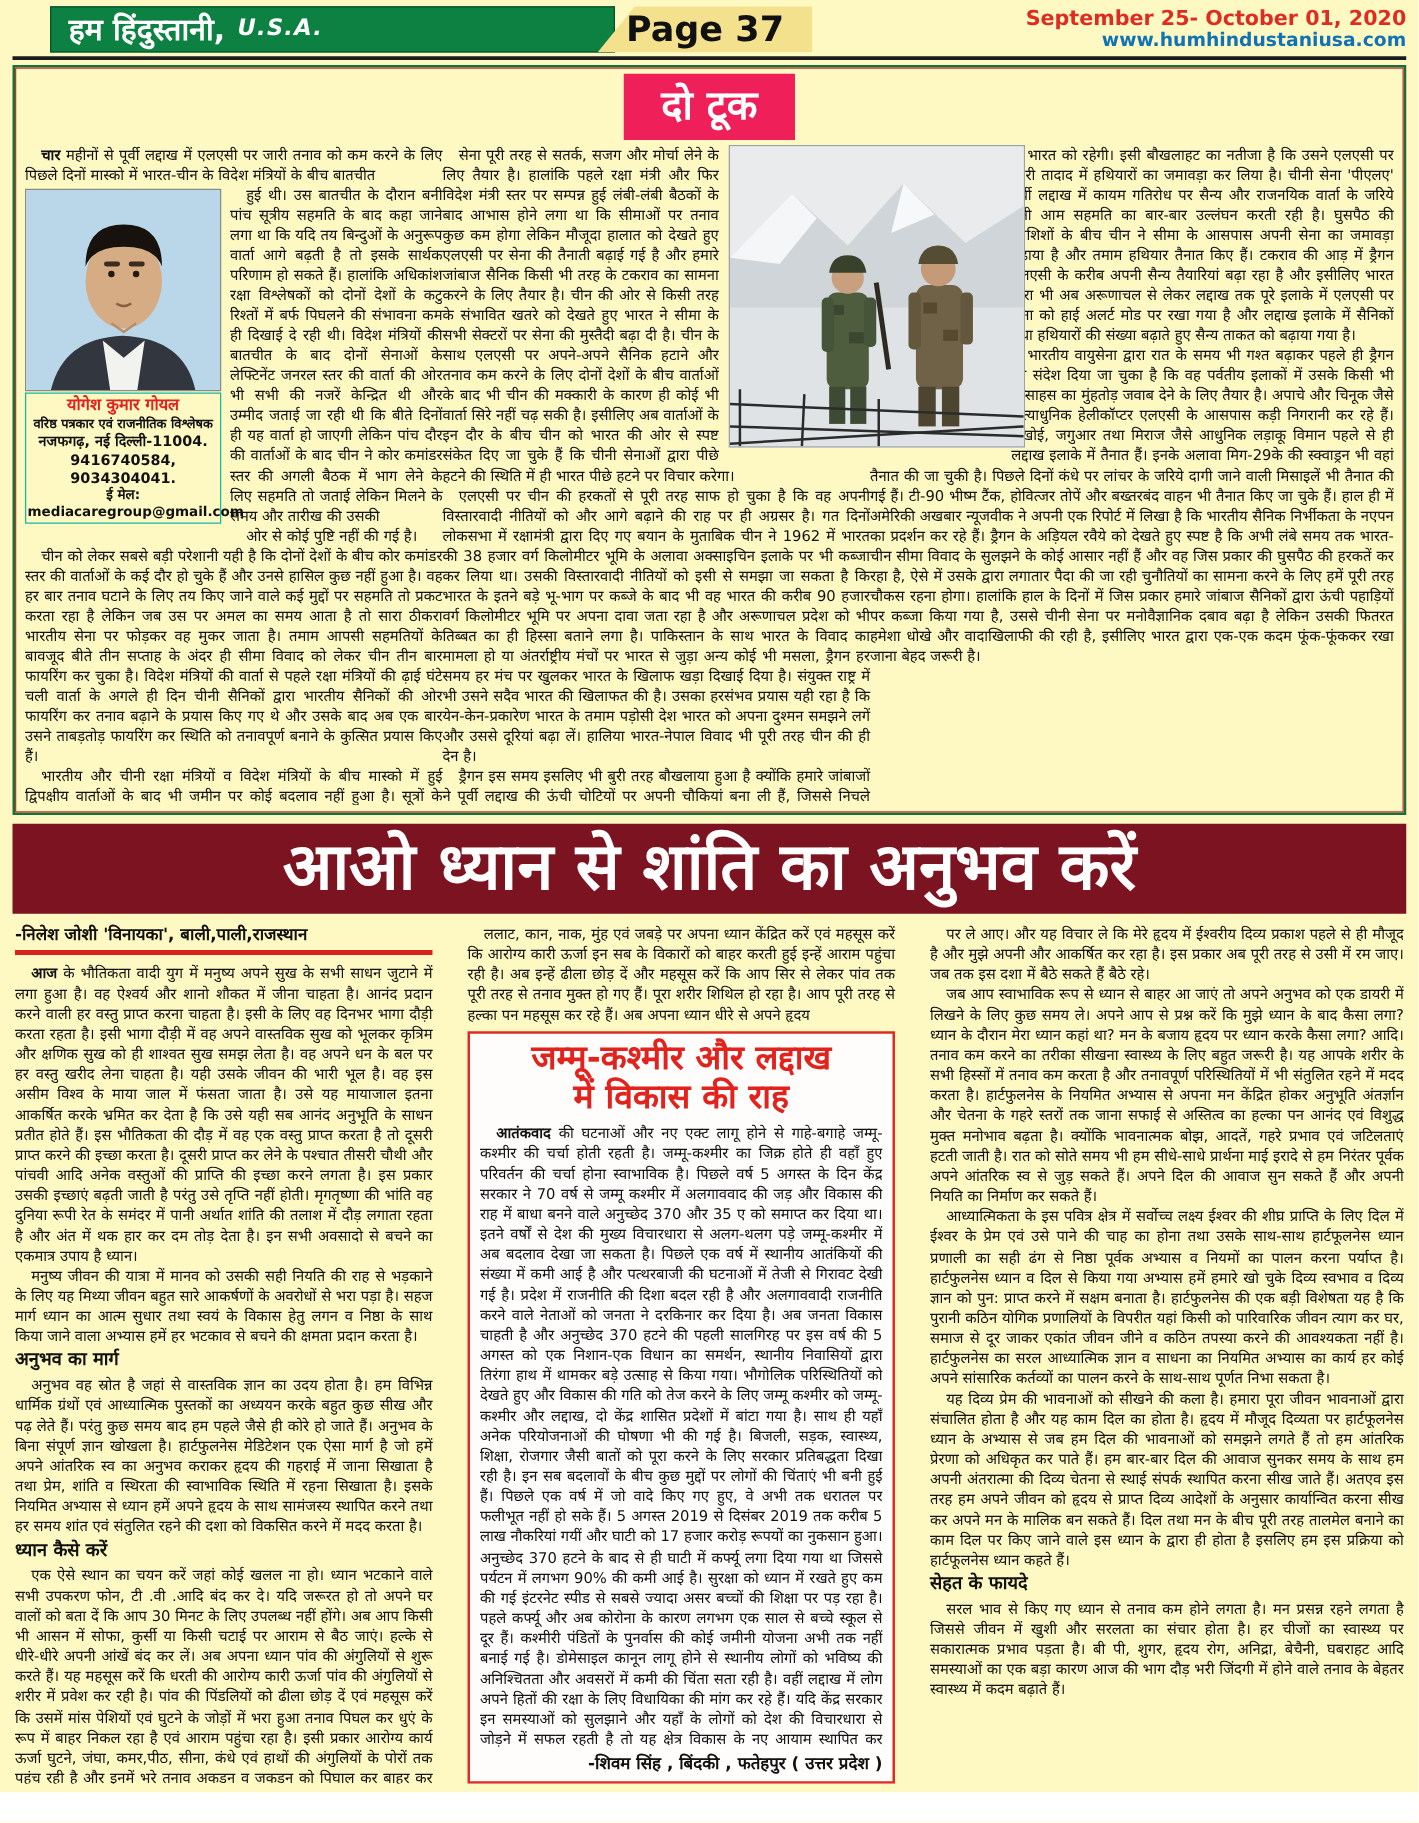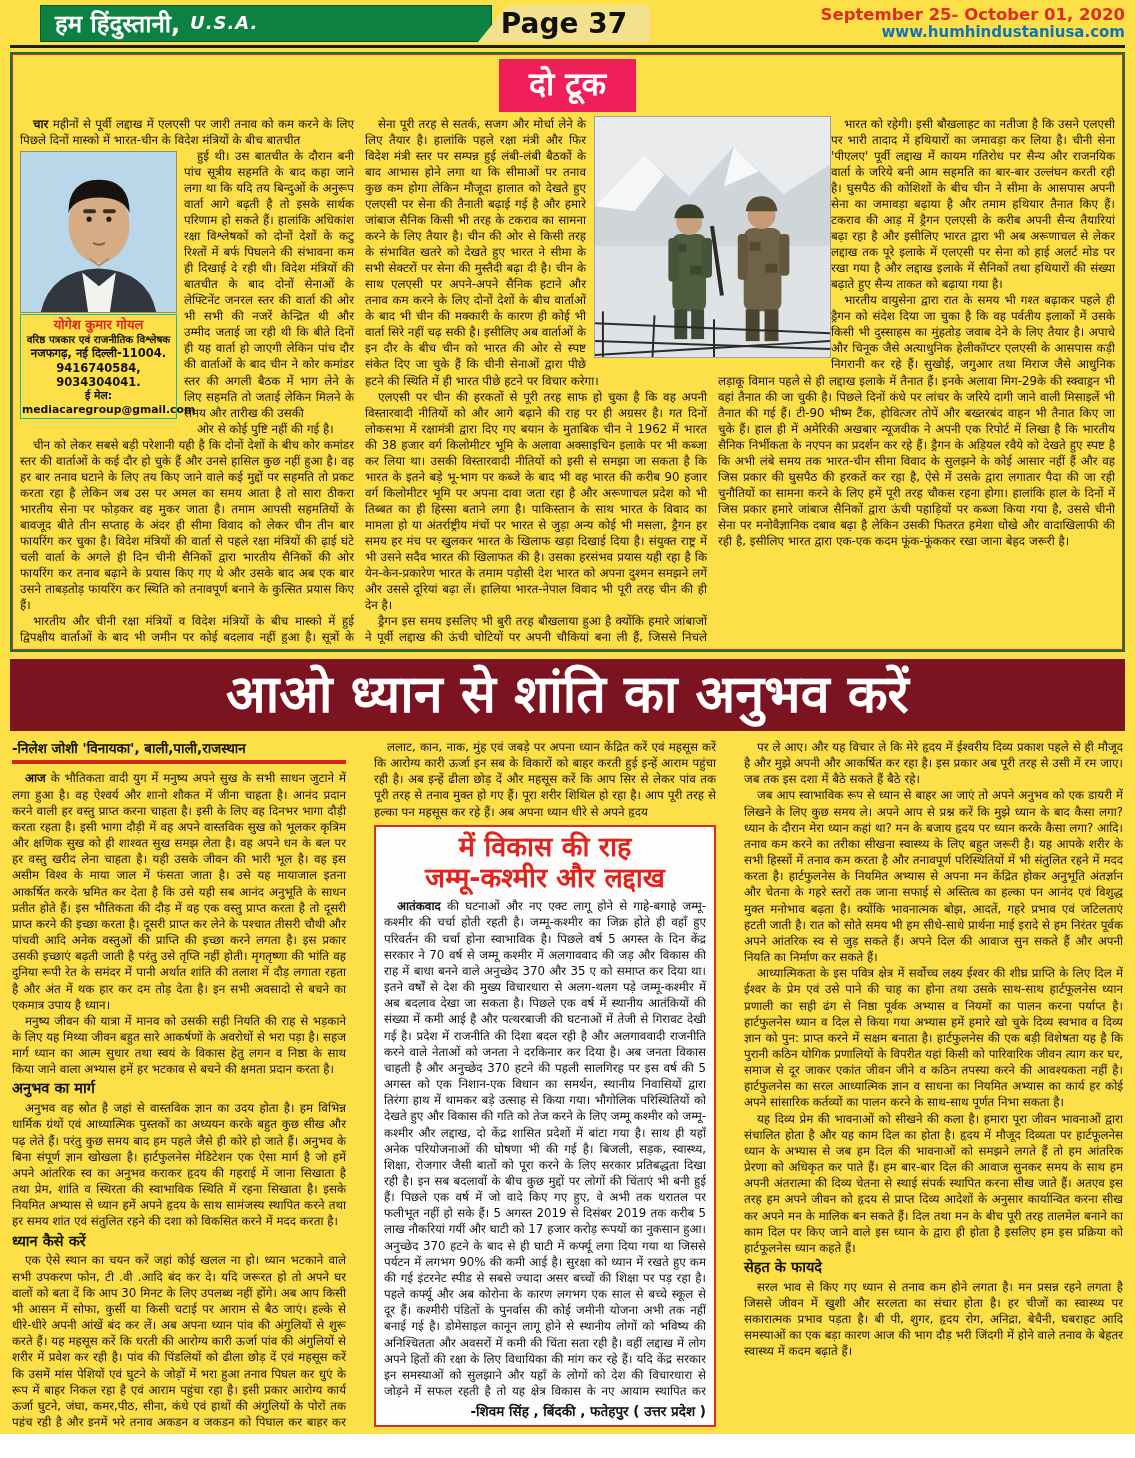--- a/index.html
+++ b/index.html
@@ -1,17 +1,17 @@
 <!DOCTYPE html>
 <html><head>
 <meta charset="utf-8">
 <style>
   html,body{margin:0;padding:0;background:#ffffff;}
   body{font-family:"DejaVu Sans",sans-serif;}
-  .page{width:1135px;height:1434px;margin:0 auto;position:relative;background:#fde047;overflow:hidden;}
+  .page{width:1135px;height:1434px;margin:0 auto;position:relative;background:#fef9c3;overflow:hidden;}
 
   
   .masthead{display:flex;align-items:stretch;height:37px;margin:5px 10px 0 40px;}
   .brand{background:#0c8142;color:#fff;font-weight:bold;font-size:24px;display:flex;align-items:center;
          padding:0 6px 2px 14px;width:452px;box-sizing:border-box;border:1px solid #07522a;}
   .brand .en{font-style:italic;font-size:18px;margin-left:10px;letter-spacing:1px;}
   .pagebox{background:#f3e18e;width:172px;margin-left:-14px;
            clip-path:polygon(30px 0,100% 0,100% 100%,0 100%);
            display:flex;align-items:center;justify-content:center;
            font-size:28px;font-weight:bold;color:#111;}
@@ -20,21 +20,21 @@
   .site{color:#1173b5;font-weight:bold;font-size:15px;text-decoration:none;display:block;}
   .mast-rule{height:3px;background:#1c1c1c;margin:3px 10px 4px 10px;}
 
   
   .a1{margin:0 10px;border:2px solid #14713a;}
   .a1-inner{border:1px solid #c5342c;padding:4px 7px 0 7px;height:596px;box-sizing:border-box;overflow:hidden;}
   .a1-head{display:flex;align-items:center;gap:14px;height:52px;margin-bottom:5px;flex-direction:column;}
   .kicker{background:#ef2059;color:#fff;font-weight:bold;font-size:32px;padding:2px 30px 8px;flex:none;}
   .a1-headline{color:#232388;font-weight:bold;font-size:30px;flex:1;text-align:center;white-space:nowrap;overflow:hidden;}
 
-  .a1-body{display:flex;gap:11px;font-size:11.8px;line-height:1.36;text-align:justify;color:#111;height:528px;overflow:hidden;}
+  .a1-body{display:flex;font-size:11.8px;line-height:1.36;text-align:justify;color:#111;height:528px;overflow:hidden;}
   p{margin:0;text-indent:13px;}
   .colA{width:334px;flex:none;}
   .colB{width:342px;flex:none;}
   .colC{flex:1;min-width:0;}
 
   .author-fig{float:left;width:157px;margin:3px 7px 2px 0;}
   .portrait{width:157px;height:162px;display:block;border:1px solid #8a8a8a;box-sizing:border-box;}
   .author-box{border:1px solid #14b8a6;text-align:center;padding:2px 1px;line-height:1.25;margin-top:1px;}
   .author-name{color:#e2231d;font-weight:bold;font-size:13px;}
   .author-role{font-weight:bold;font-size:10.3px;}
@@ -189,22 +189,22 @@
       <div class="subhead">अनुभव का मार्ग</div>
       <p>अनुभव वह स्रोत है जहां से वास्तविक ज्ञान का उदय होता है। हम विभिन्न धार्मिक ग्रंथों एवं आध्यात्मिक पुस्तकों का अध्ययन करके बहुत कुछ सीख और पढ़ लेते हैं। परंतु कुछ समय बाद हम पहले जैसे ही कोरे हो जाते हैं। अनुभव के बिना संपूर्ण ज्ञान खोखला है। हार्टफुलनेस मेडिटेशन एक ऐसा मार्ग है जो हमें अपने आंतरिक स्व का अनुभव कराकर हृदय की गहराई में जाना सिखाता है तथा प्रेम, शांति व स्थिरता की स्वाभाविक स्थिति में रहना सिखाता है। इसके नियमित अभ्यास से ध्यान हमें अपने हृदय के साथ सामंजस्य स्थापित करने तथा हर समय शांत एवं संतुलित रहने की दशा को विकसित करने में मदद करता है।</p>
       <div class="subhead">ध्यान कैसे करें</div>
       <p>एक ऐसे स्थान का चयन करें जहां कोई खलल ना हो। ध्यान भटकाने वाले सभी उपकरण फोन, टी .वी .आदि बंद कर दे। यदि जरूरत हो तो अपने घर वालों को बता दें कि आप 30 मिनट के लिए उपलब्ध नहीं होंगे। अब आप किसी भी आसन में सोफा, कुर्सी या किसी चटाई पर आराम से बैठ जाएं। हल्के से धीरे-धीरे अपनी आंखें बंद कर लें। अब अपना ध्यान पांव की अंगुलियों से शुरू करते हैं। यह महसूस करें कि धरती की आरोग्य कारी ऊर्जा पांव की अंगुलियों से शरीर में प्रवेश कर रही है। पांव की पिंडलियों को ढीला छोड़ दें एवं महसूस करें कि उसमें मांस पेशियों एवं घुटने के जोड़ों में भरा हुआ तनाव पिघल कर धुएं के रूप में बाहर निकल रहा है एवं आराम पहुंचा रहा है। इसी प्रकार आरोग्य कार्य ऊर्जा घुटने, जंघा, कमर,पीठ, सीना, कंधे एवं हाथों की अंगुलियों के पोरों तक पहुंच रही है और इनमें भरे तनाव अकड़न व जकड़न को पिघाल कर बाहर कर रही है। अब इन्हें ढीला छोड़ दे और महसूस करें की वे सब तनाव मुक्त हो रहे हैं और हल्कापन महसूस कर रहे हैं। अब आप गर्दन,</p>
     </div>
 
     <div class="colB2">
       <p>ललाट, कान, नाक, मुंह एवं जबड़े पर अपना ध्यान केंद्रित करें एवं महसूस करें कि आरोग्य कारी ऊर्जा इन सब के विकारों को बाहर करती हुई इन्हें आराम पहुंचा रही है। अब इन्हें ढीला छोड़ दें और महसूस करें कि आप सिर से लेकर पांव तक पूरी तरह से तनाव मुक्त हो गए हैं। पूरा शरीर शिथिल हो रहा है। आप पूरी तरह से हल्का पन महसूस कर रहे हैं। अब अपना ध्यान धीरे से अपने हृदय</p>
       <div class="jk-box">
         <div class="jk-title">
+          <div>जम्मू-कश्मीर और लद्दाख</div>
           <div>में विकास की राह</div>
-          <div>जम्मू-कश्मीर और लद्दाख</div>
         </div>
         <div class="jk-body">
           <p><span class="lead">आतंकवाद</span> <span>की घटनाओं और नए एक्ट लागू होने से गाहे-बगाहे जम्मू-कश्मीर की चर्चा होती रहती है। जम्मू-कश्मीर का जिक्र होते ही वहाँ हुए परिवर्तन की चर्चा होना स्वाभाविक है। पिछले वर्ष 5 अगस्त के दिन केंद्र सरकार ने 70 वर्ष से जम्मू कश्मीर में अलगाववाद की जड़ और विकास की राह में बाधा बनने वाले अनुच्छेद 370 और 35 ए को समाप्त कर दिया था। इतने वर्षों से देश की मुख्य विचारधारा से अलग-थलग पड़े जम्मू-कश्मीर में अब बदलाव देखा जा सकता है। पिछले एक वर्ष में स्थानीय आतंकियों की संख्या में कमी आई है और पत्थरबाजी की घटनाओं में तेजी से गिरावट देखी गई है। प्रदेश में राजनीति की दिशा बदल रही है और अलगाववादी राजनीति करने वाले नेताओं को जनता ने दरकिनार कर दिया है। अब जनता विकास चाहती है और अनुच्छेद 370 हटने की पहली सालगिरह पर इस वर्ष की 5 अगस्त को एक निशान-एक विधान का समर्थन, स्थानीय निवासियों द्वारा तिरंगा हाथ में थामकर बड़े उत्साह से किया गया। भौगोलिक परिस्थितियों को देखते हुए और विकास की गति को तेज करने के लिए जम्मू कश्मीर को जम्मू-कश्मीर और लद्दाख, दो केंद्र शासित प्रदेशों में बांटा गया है। साथ ही यहाँ अनेक परियोजनाओं की घोषणा भी की गई है। बिजली, सड़क, स्वास्थ्य, शिक्षा, रोजगार जैसी बातों को पूरा करने के लिए सरकार प्रतिबद्धता दिखा रही है। इन सब बदलावों के बीच कुछ मुद्दों पर लोगों की चिंताएं भी बनी हुई हैं। पिछले एक वर्ष में जो वादे किए गए हुए, वे अभी तक धरातल पर फलीभूत नहीं हो सके हैं। 5 अगस्त 2019 से दिसंबर 2019 तक करीब 5 लाख नौकरियां गयीं और घाटी को 17 हजार करोड़ रूपयों का नुकसान हुआ। अनुच्छेद 370 हटने के बाद से ही घाटी में कर्फ्यू लगा दिया गया था जिससे पर्यटन में लगभग 90% की कमी आई है। सुरक्षा को ध्यान में रखते हुए कम की गई इंटरनेट स्पीड से सबसे ज्यादा असर बच्चों की शिक्षा पर पड़ रहा है। पहले कर्फ्यू और अब कोरोना के कारण लगभग एक साल से बच्चे स्कूल से दूर हैं। कश्मीरी पंडितों के पुनर्वास की कोई जमीनी योजना अभी तक नहीं बनाई गई है। डोमेसाइल कानून लागू होने से स्थानीय लोगों को भविष्य की अनिश्चितता और अवसरों में कमी की चिंता सता रही है। वहीं लद्दाख में लोग अपने हितों की रक्षा के लिए विधायिका की मांग कर रहे हैं। यदि केंद्र सरकार इन समस्याओं को सुलझाने और यहाँ के लोगों को देश की विचारधारा से जोड़ने में सफल रहती है तो यह क्षेत्र विकास के नए आयाम स्थापित कर सकता है। नि:संदेह जम्मू-कश्मीर और लद्दाख परिवर्तन के रास्ते पर मजबूती से चलते दिख रहे हैं लेकिन परिवर्तन की इस राह को अभी लंबा सफर तय करना है।</span></p>
         </div>
         <div class="jk-byline">-शिवम सिंह , बिंदकी , फतेहपुर ( उत्तर प्रदेश )</div>
       </div>
     </div>
 
     <div class="colC">
       <p>पर ले आए। और यह विचार ले कि मेरे हृदय में ईश्वरीय दिव्य प्रकाश पहले से ही मौजूद है और मुझे अपनी और आकर्षित कर रहा है। इस प्रकार अब पूरी तरह से उसी में रम जाए। जब तक इस दशा में बैठे सकते हैं बैठे रहे।</p>

